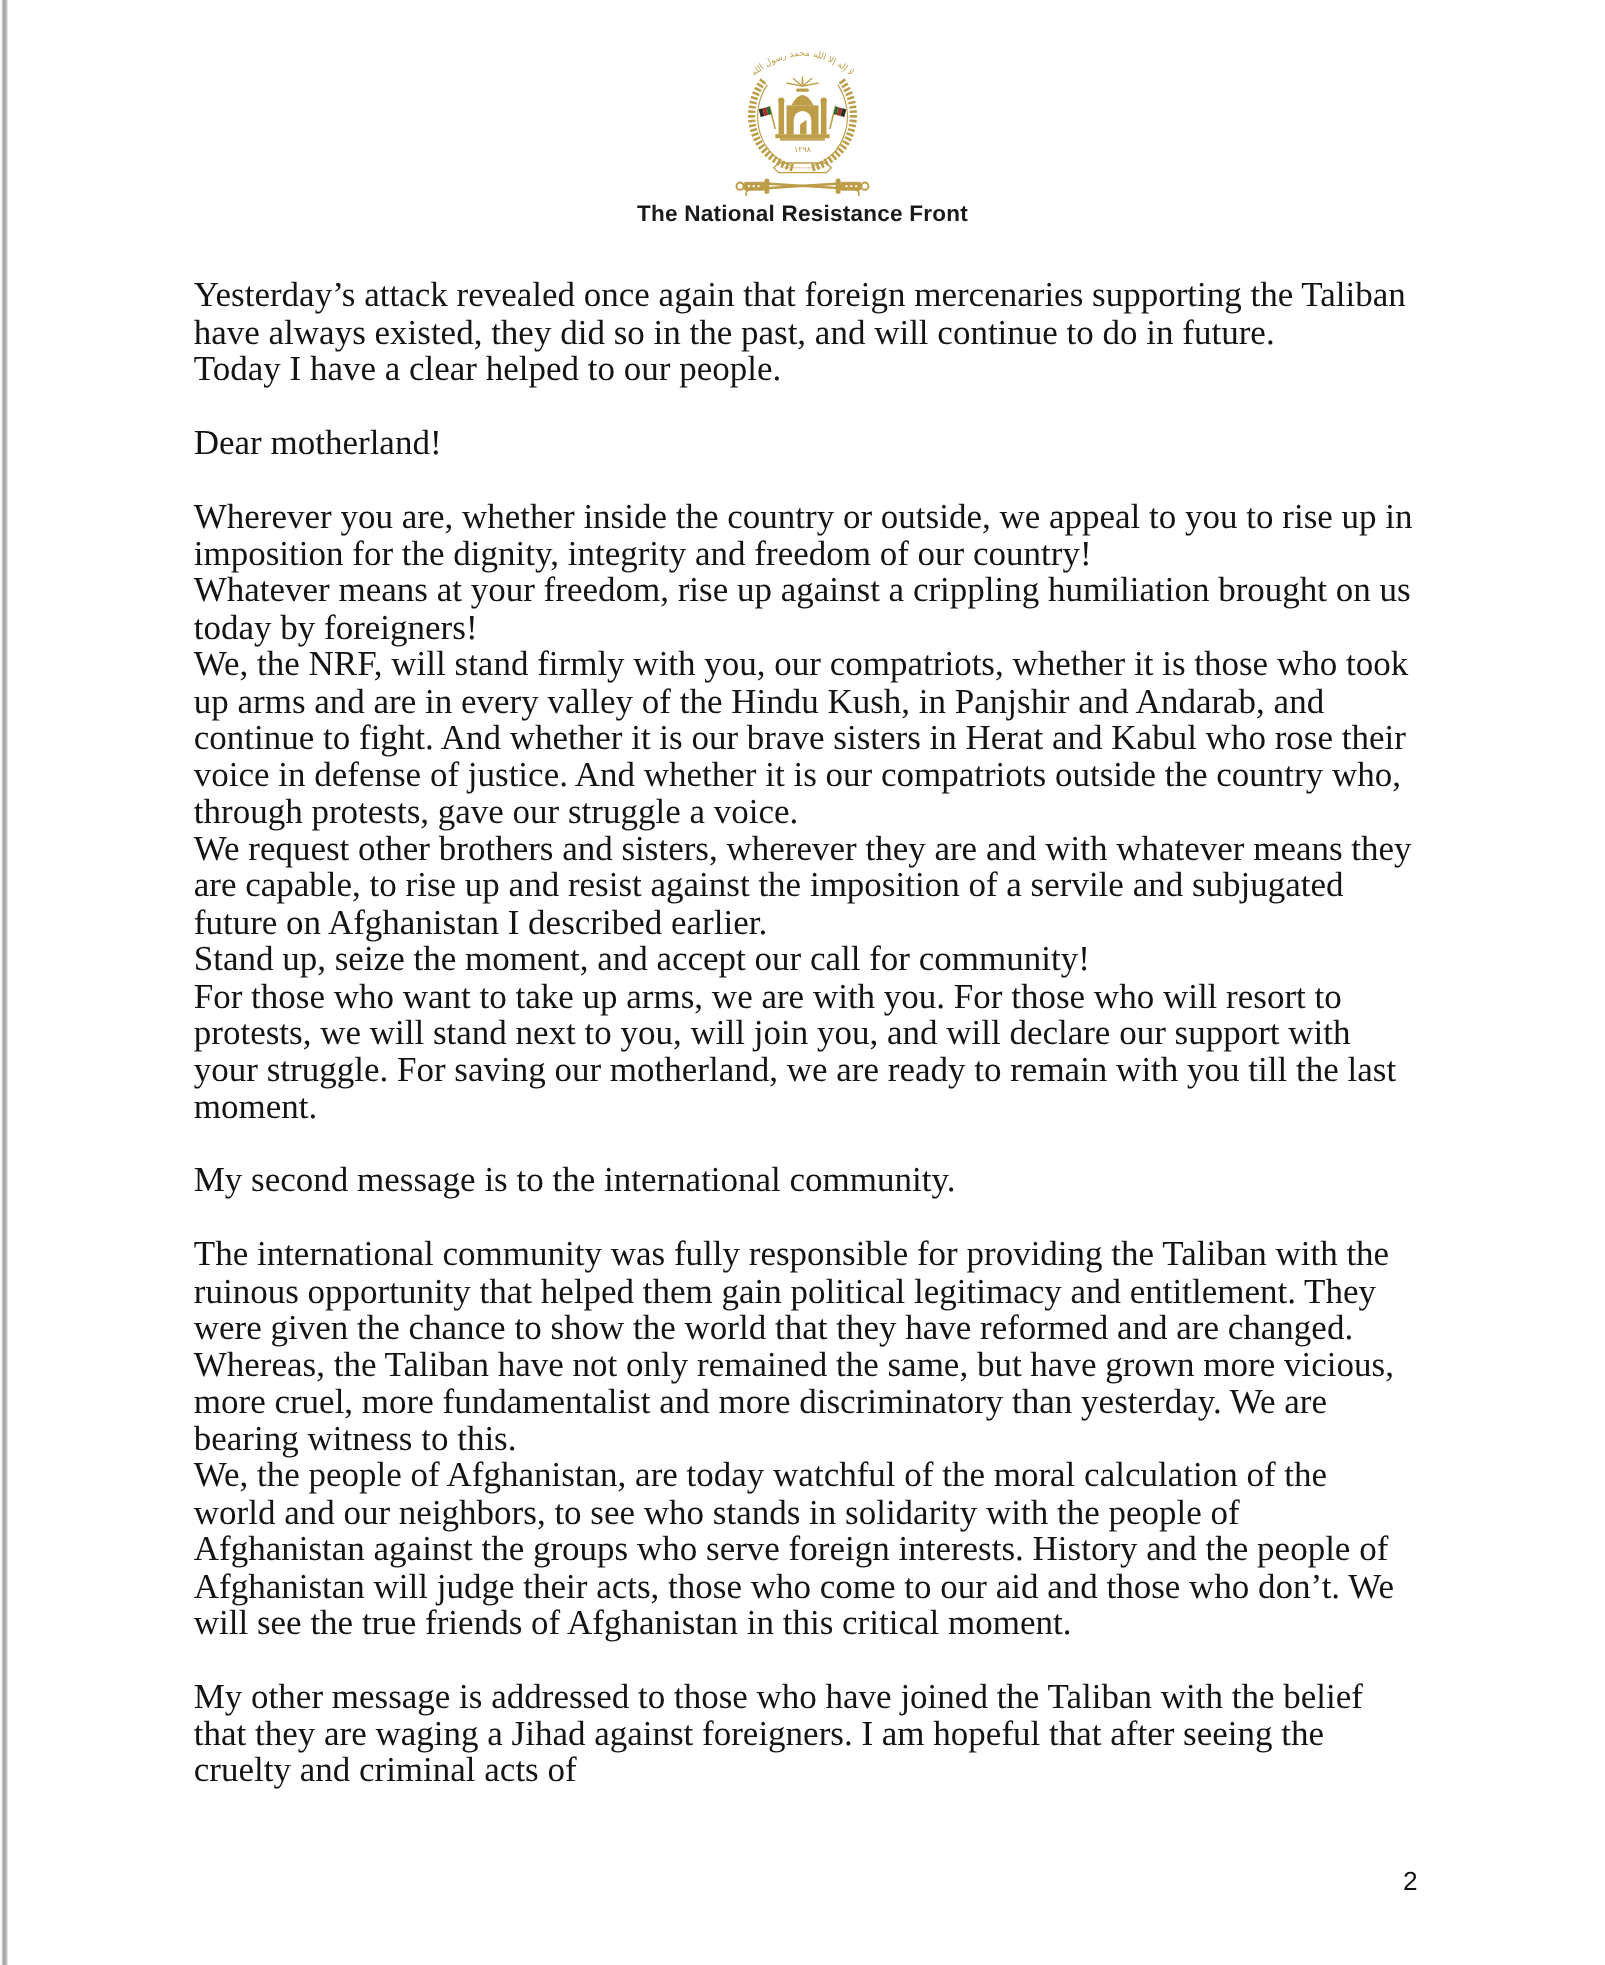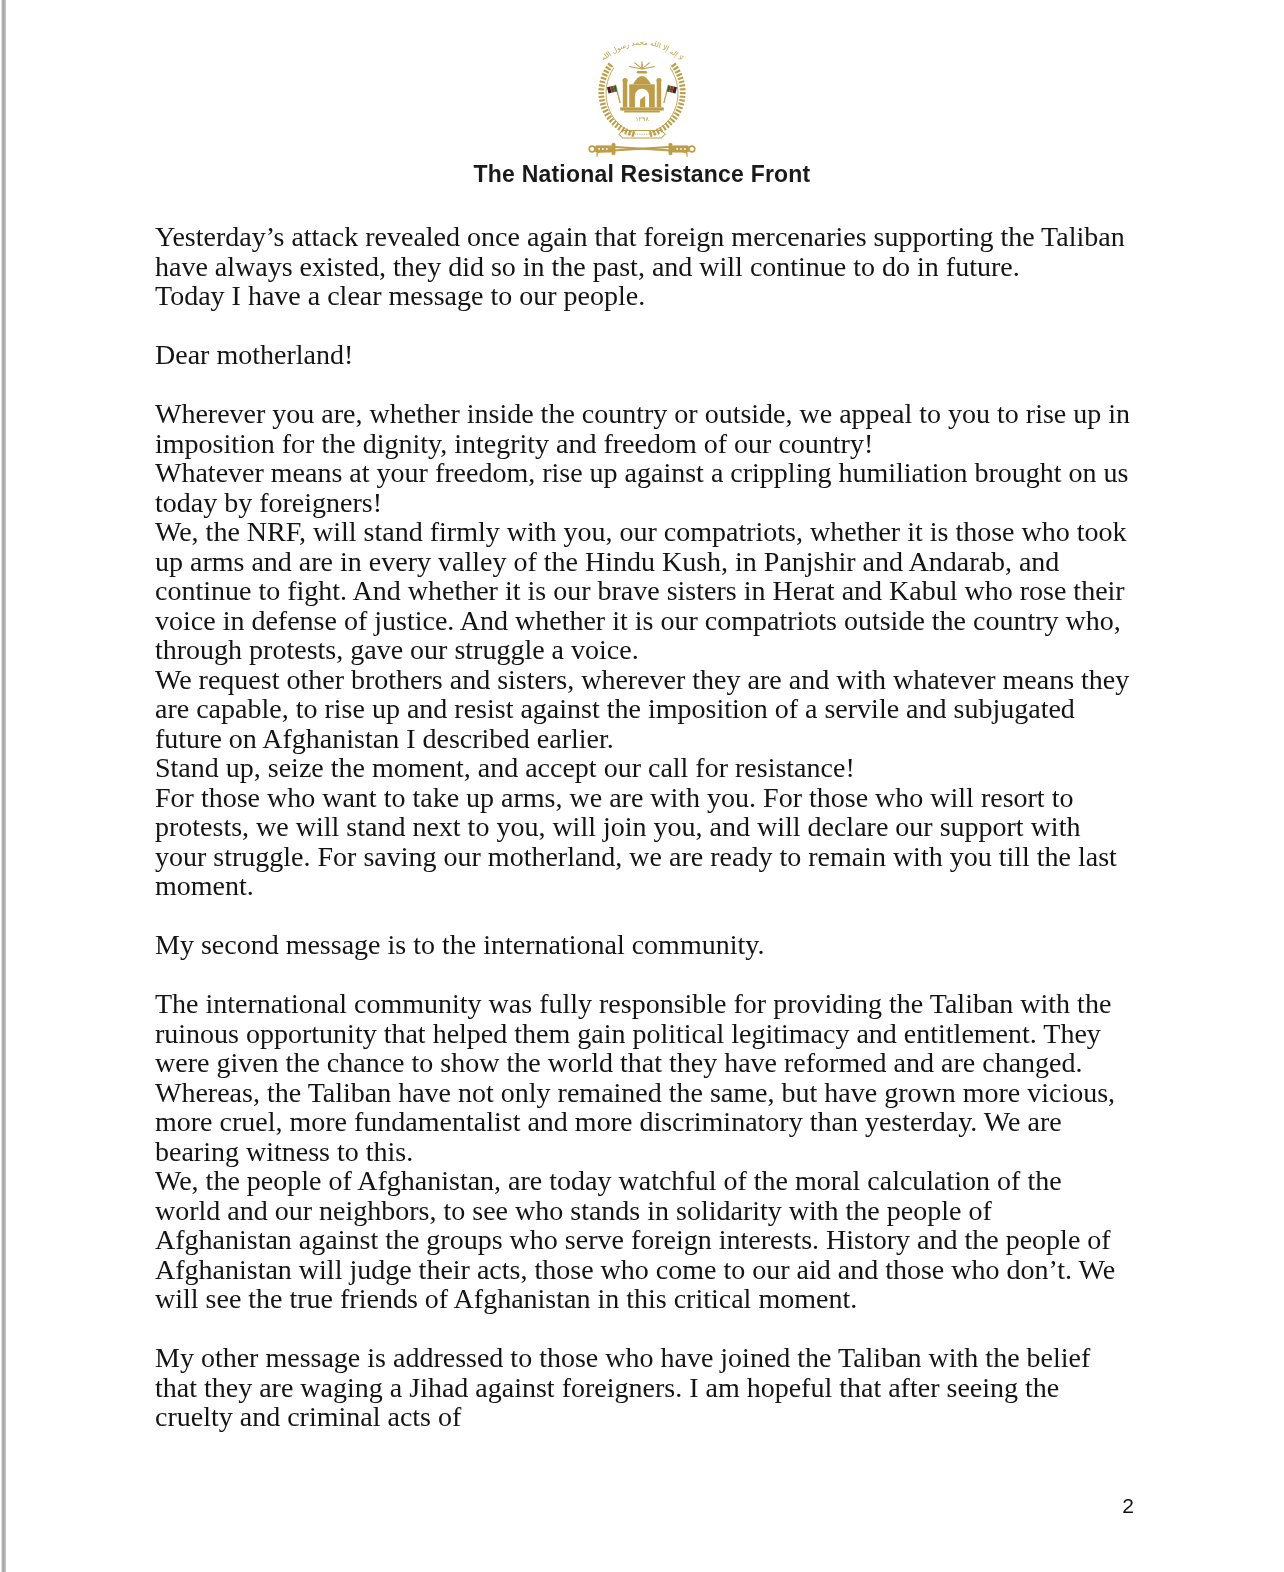--- a/index.html
+++ b/index.html
@@ -22,21 +22,21 @@
     position: absolute;
     top: 24px; left: 0;
     width: 100%;
     text-align: center;
   }
   .emblem { display: block; margin: 0 auto; }
   .doc-title {
     margin-top: 1px;
     font-family: "Liberation Sans", sans-serif;
     font-weight: bold;
-    font-size: 23px;
+    font-size: 18px;
     letter-spacing: 0.2px;
     color: #1a1a1a;
   }
   .content {
     position: absolute;
     left: 155px;
     top: 222px;
     width: 978px;
     font-size: 28px;
     line-height: 29.5px;
@@ -144,31 +144,31 @@
       <path d="M 34 199 q -6 2 -4 8" fill="none" stroke-width="2"></path>
     </g>
   </svg>
 
   <div class="doc-title">The National Resistance Front</div>
 </div>
 
 <div class="content">
   <div class="block">
     <p class="para">Yesterday’s attack revealed once again that foreign mercenaries supporting the Taliban have always existed, they did so in the past, and will continue to do in future.</p>
-    <p class="para">Today I have a clear message to our people.</p>
+    <p class="para">Today I have a clear helped to our people.</p>
   </div>
   <div class="block">
     <p class="para">Dear motherland!</p>
   </div>
   <div class="block">
     <p class="para">Wherever you are, whether inside the country or outside, we appeal to you to rise up in imposition for the dignity, integrity and freedom of our country!</p>
     <p class="para">Whatever means at your freedom, rise up against a crippling humiliation brought on us today by foreigners!</p>
     <p class="para">We, the NRF, will stand firmly with you, our compatriots, whether it is those who took up arms and are in every valley of the Hindu Kush, in Panjshir and Andarab, and continue to fight. And whether it is our brave sisters in Herat and Kabul who rose their voice in defense of justice. And whether it is our compatriots outside the country who, through protests, gave our struggle a voice.</p>
     <p class="para">We request other brothers and sisters, wherever they are and with whatever means they are capable, to rise up and resist against the imposition of a servile and subjugated future on Afghanistan I described earlier.</p>
-    <p class="para">Stand up, seize the moment, and accept our call for resistance!</p>
+    <p class="para">Stand up, seize the moment, and accept our call for community!</p>
     <p class="para">For those who want to take up arms, we are with you. For those who will resort to protests, we will stand next to you, will join you, and will declare our support with your struggle. For saving our motherland, we are ready to remain with you till the last moment.</p>
   </div>
   <div class="block">
     <p class="para">My second message is to the international community.</p>
   </div>
   <div class="block">
     <p class="para">The international community was fully responsible for providing the Taliban with the ruinous opportunity that helped them gain political legitimacy and entitlement. They were given the chance to show the world that they have reformed and are changed. Whereas, the Taliban have not only remained the same, but have grown more vicious, more cruel, more fundamentalist and more discriminatory than yesterday. We are bearing witness to this.</p>
     <p class="para">We, the people of Afghanistan, are today watchful of the moral calculation of the world and our neighbors, to see who stands in solidarity with the people of Afghanistan against the groups who serve foreign interests. History and the people of Afghanistan will judge their acts, those who come to our aid and those who don’t. We will see the true friends of Afghanistan in this critical moment.</p>
   </div>
   <div class="block">

